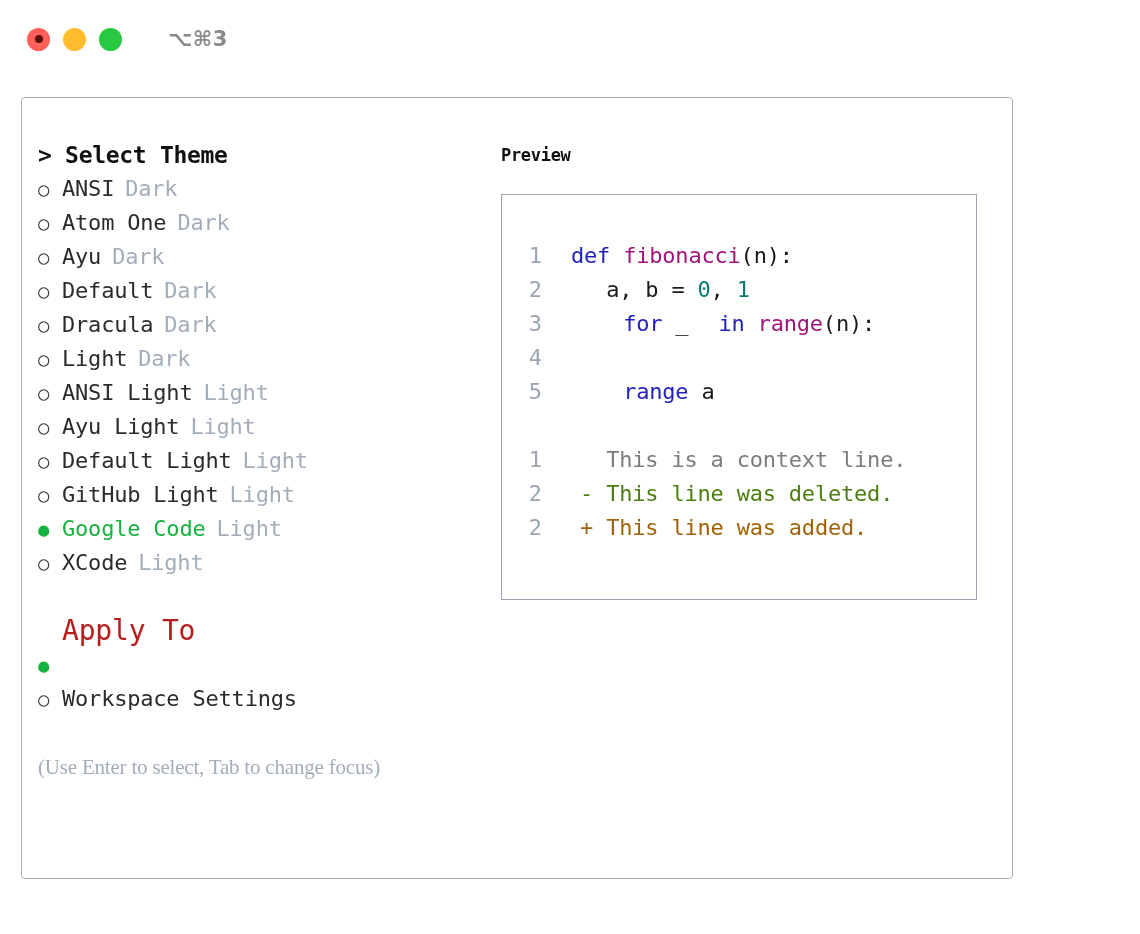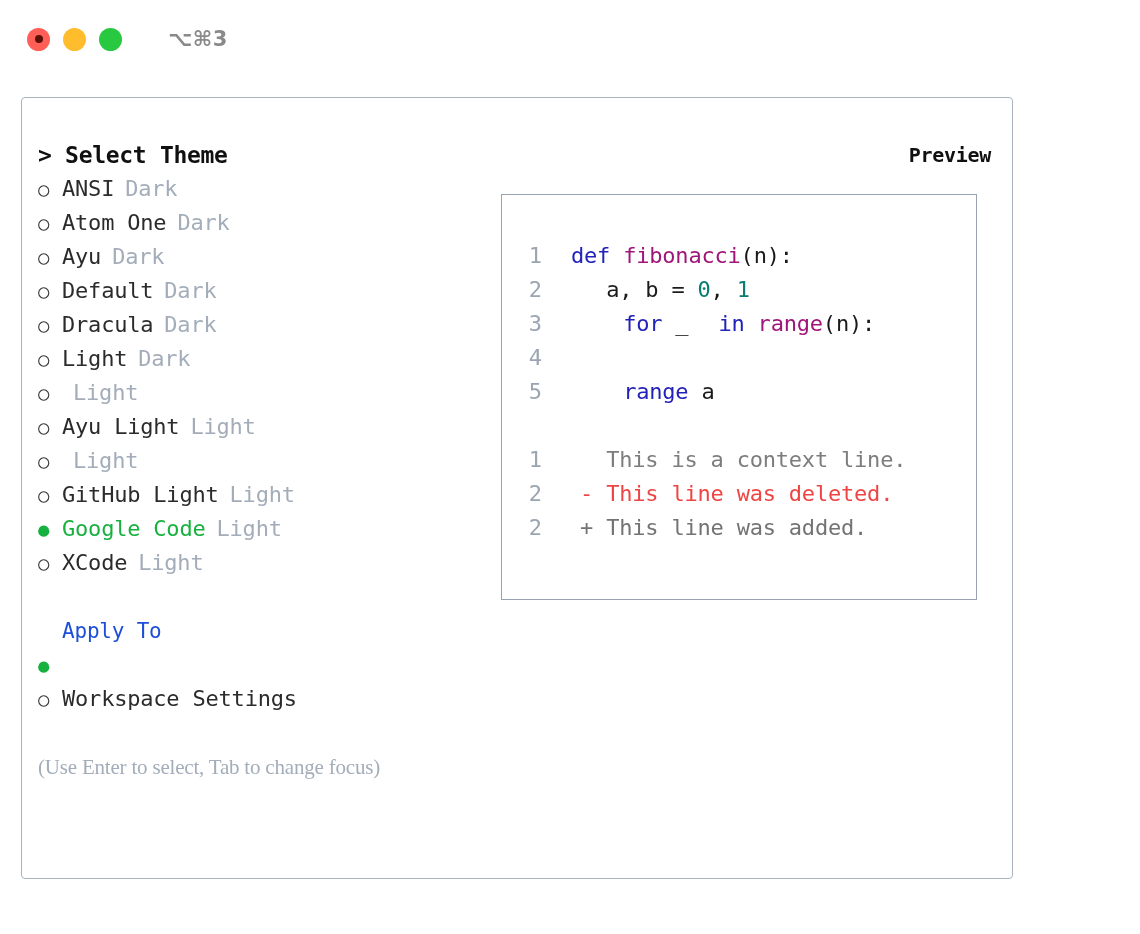--- a/index.html
+++ b/index.html
@@ -121,22 +121,22 @@
   .opt-row.selected .opt-label { color: #17b13f; }
   .opt-kind {
     color: #a3adba;
     letter-spacing: -0.2px;
     margin-left: 11px;
   }
 
   .section-gap { height: 34px; }
 
   .apply-header {
-    font-size: 21px;
-    color: #1d4ed8;
+    font-size: 28px;
+    color: #b91c1c;
     line-height: 34px;
     padding-left: 24px;
     letter-spacing: -0.2px;
     white-space: pre;
   }
 
   .hint {
     margin-top: 34px;
     font-size: 21px;
     line-height: 34px;
@@ -147,26 +147,25 @@
   }
 
   
   .right-col {
     position: absolute;
     left: 479px;
     top: 40px;
     width: 490px;
   }
   .preview-title {
-    font-size: 20px;
+    font-size: 17px;
     font-weight: bold;
     color: #101010;
     line-height: 34px;
     letter-spacing: -0.3px;
-    text-align: right;
   }
   .preview-box {
     margin-top: 22px;
     width: 476px;
     height: 406px;
     border: 1.6px solid #97a3b0;
     box-sizing: border-box;
     background: #ffffff;
     padding: 44px 0 0 10px;
   }
@@ -185,22 +184,22 @@
     color: #9aa5b1;
     margin-right: 12px;
   }
   .code-text { letter-spacing: -0.2px; }
   .tok-kw   { color: #2222bb; margin-left: 17px; }
   .tok-fn   { color: #a0157a; }
   .tok-num  { color: #0a7a72; }
   .tok-plain{ color: #1a1a1a; }
   .diff-gap { height: 34px; }
   .diff-ctx { color: #7d7d7d; }
-  .diff-del { color: #ef4444; text-align: right; }
-  .diff-add { color: #737373; }
+  .diff-del { color: #4d7c0f; text-align: right; }
+  .diff-add { color: #a16207; }
 </style>
 </head>
 <body>
 
 <div class="window">
 
   <div class="titlebar">
     <div class="lights">
       <div class="light red"></div>
       <div class="light amber"></div>
@@ -215,23 +214,23 @@
 
       <div class="picker-header">&gt; Select Theme</div>
 
       <div class="theme-list" id="theme-list">
           <div class="opt-row"><span class="bullet">○</span><span class="opt-label">ANSI</span><span class="opt-kind">Dark</span></div>
           <div class="opt-row"><span class="bullet">○</span><span class="opt-label">Atom One</span><span class="opt-kind">Dark</span></div>
           <div class="opt-row"><span class="bullet">○</span><span class="opt-label">Ayu</span><span class="opt-kind">Dark</span></div>
           <div class="opt-row"><span class="bullet">○</span><span class="opt-label">Default</span><span class="opt-kind">Dark</span></div>
           <div class="opt-row"><span class="bullet">○</span><span class="opt-label">Dracula</span><span class="opt-kind">Dark</span></div>
           <div class="opt-row"><span class="bullet">○</span><span class="opt-label">Light</span><span class="opt-kind">Dark</span></div>
-          <div class="opt-row"><span class="bullet">○</span><span class="opt-kind">Light</span></div>
+          <div class="opt-row"><span class="bullet">○</span><span class="opt-label">ANSI Light</span><span class="opt-kind">Light</span></div>
           <div class="opt-row"><span class="bullet">○</span><span class="opt-label">Ayu Light</span><span class="opt-kind">Light</span></div>
-          <div class="opt-row"><span class="bullet">○</span><span class="opt-kind">Light</span></div>
+          <div class="opt-row"><span class="bullet">○</span><span class="opt-label">Default Light</span><span class="opt-kind">Light</span></div>
           <div class="opt-row"><span class="bullet">○</span><span class="opt-label">GitHub Light</span><span class="opt-kind">Light</span></div>
           <div class="opt-row selected"><span class="bullet">●</span><span class="opt-label">Google Code</span><span class="opt-kind">Light</span></div>
           <div class="opt-row"><span class="bullet">○</span><span class="opt-label">XCode</span><span class="opt-kind">Light</span></div>
         </div>
 
       <div class="section-gap"></div>
 
       <div class="apply-header">Apply To</div>
 
       <div id="apply-list">

